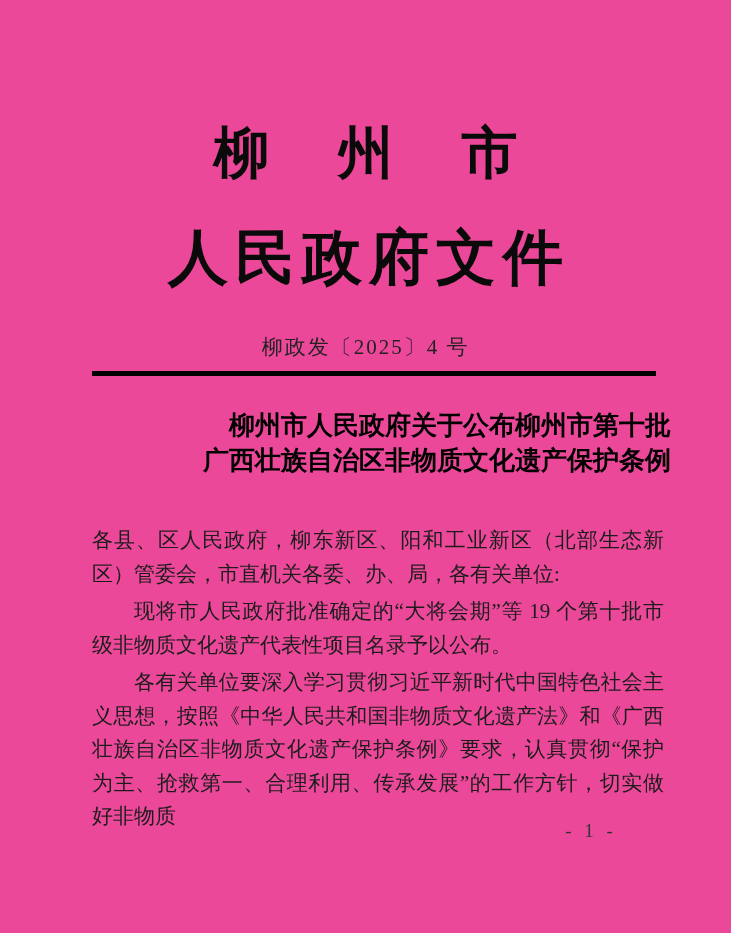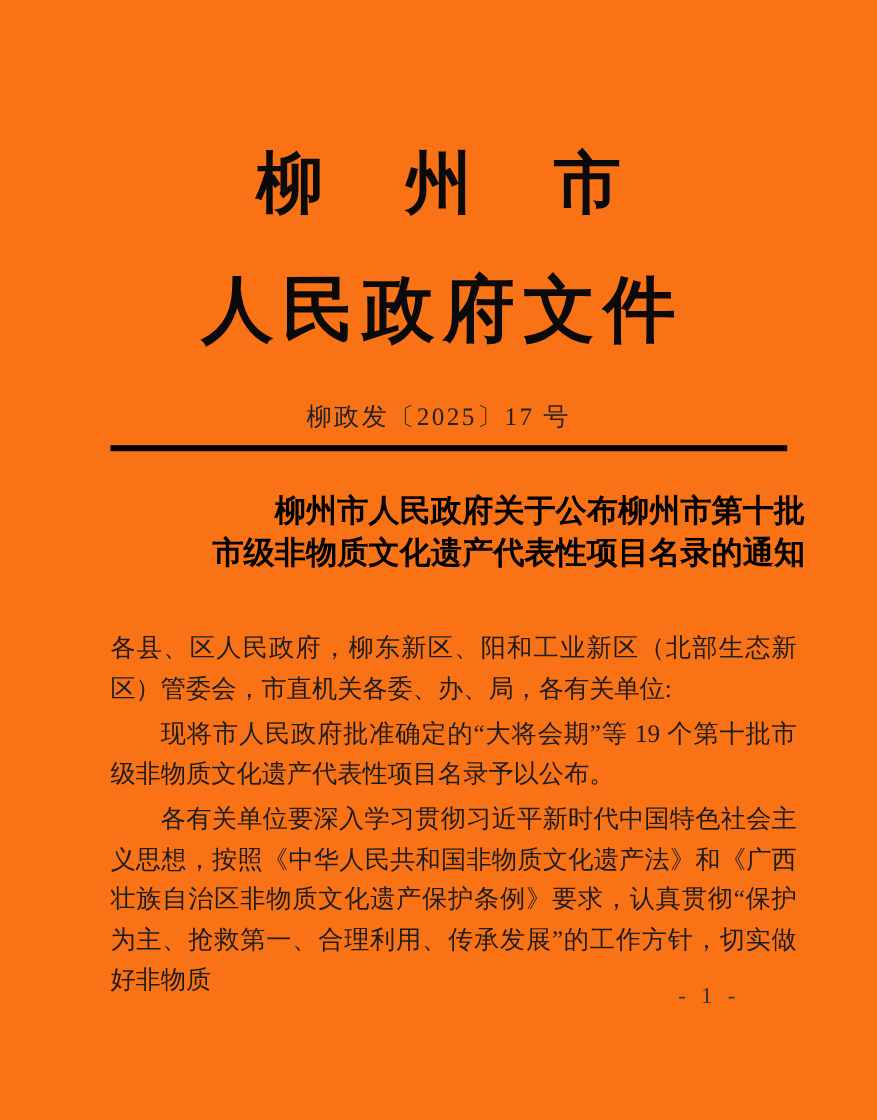--- a/index.html
+++ b/index.html
@@ -4,21 +4,21 @@
 <style>
   html, body { margin: 0; padding: 0; }
   body {
     width: 731px; height: 933px;
     background: #ffffff;
     font-family: "Liberation Serif", serif;
   }
   .page {
     position: relative;
     width: 731px; height: 933px;
-    background: #f97316;
+    background: #ec4899;
     color: #141414;
     overflow: hidden;
   }
   
   .agency-line1 {
     position: absolute; top: 116px; left: 0; width: 731px;
     text-align: center;
     font-size: 56px; font-weight: 700;
     letter-spacing: 68px; text-indent: 68px;
     color: #0a0a0a; white-space: nowrap;
@@ -70,27 +70,27 @@
 </style>
 </head>
 <body>
 
 <div class="page">
 
   <div class="agency-line1">柳州市</div>
 
   <div class="agency-line2">人民政府文件</div>
 
-  <div class="doc-number">柳政发〔2025〕17 号</div>
+  <div class="doc-number">柳政发〔2025〕4 号</div>
 
   <div class="rule"></div>
 
   <div class="notice-title">
     <div>柳州市人民政府关于公布柳州市第十批</div>
-    <div>市级非物质文化遗产代表性项目名录的通知</div>
+    <div>广西壮族自治区非物质文化遗产保护条例</div>
   </div>
 
   <div class="body-text">
     <p>各县、区人民政府，柳东新区、阳和工业新区（北部生态新区）管委会，市直机关各委、办、局，各有关单位:</p>
     <p class="indent">现将市人民政府批准确定的“大将会期”等 19 个第十批市级非物质文化遗产代表性项目名录予以公布。</p>
     <p class="indent">各有关单位要深入学习贯彻习近平新时代中国特色社会主义思想，按照《中华人民共和国非物质文化遗产法》和《广西壮族自治区非物质文化遗产保护条例》要求，认真贯彻“保护为主、抢救第一、合理利用、传承发展”的工作方针，切实做好非物质</p>
   </div>
 
   <div class="page-number">- 1 -</div>
 

